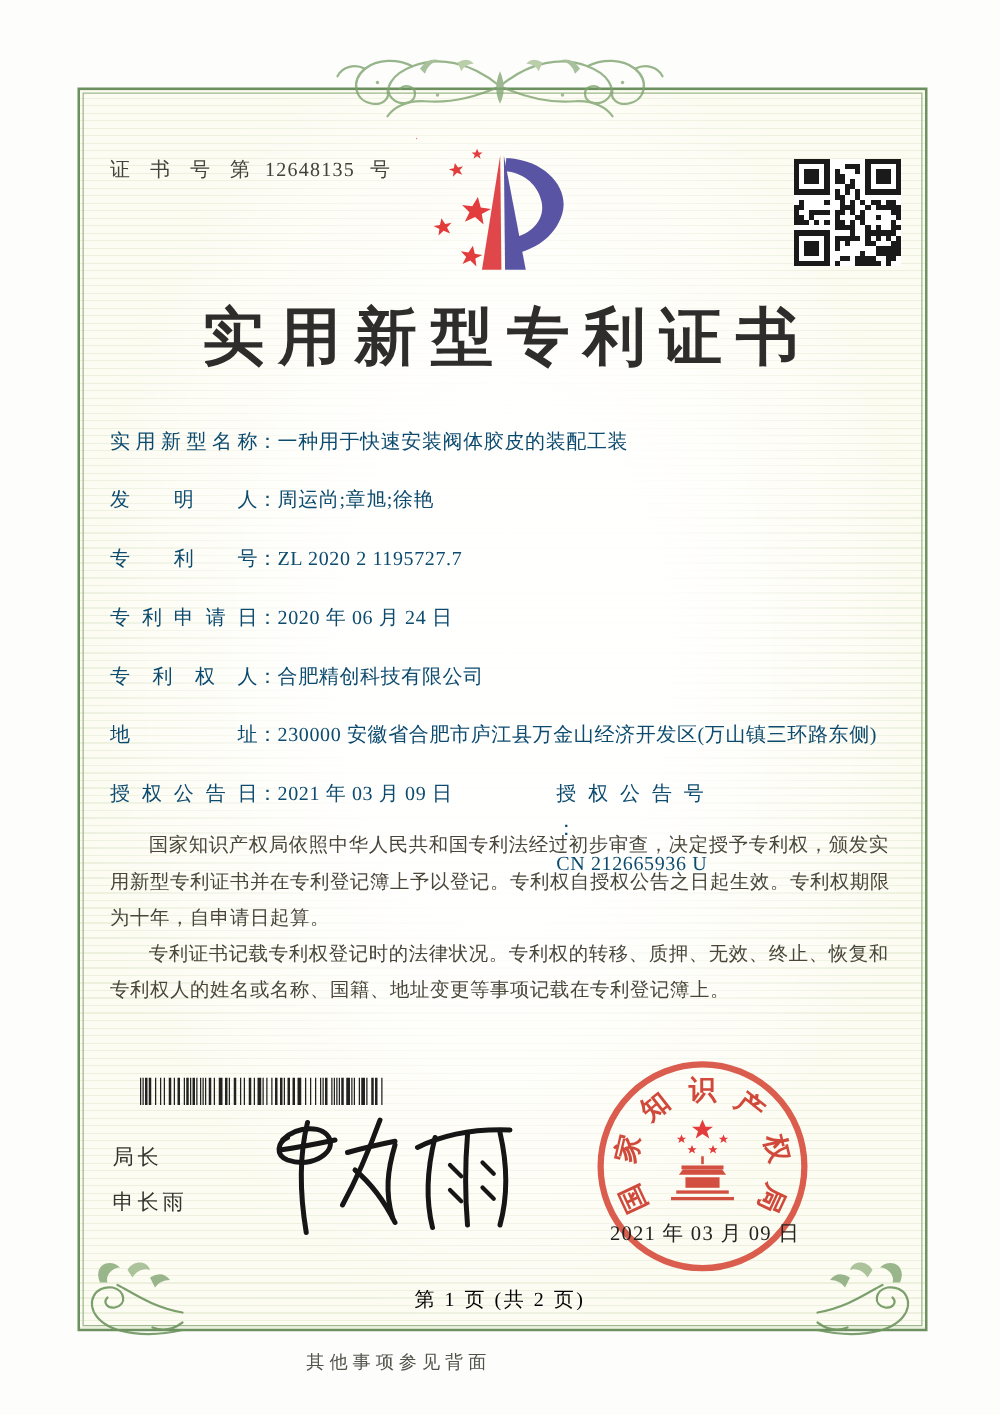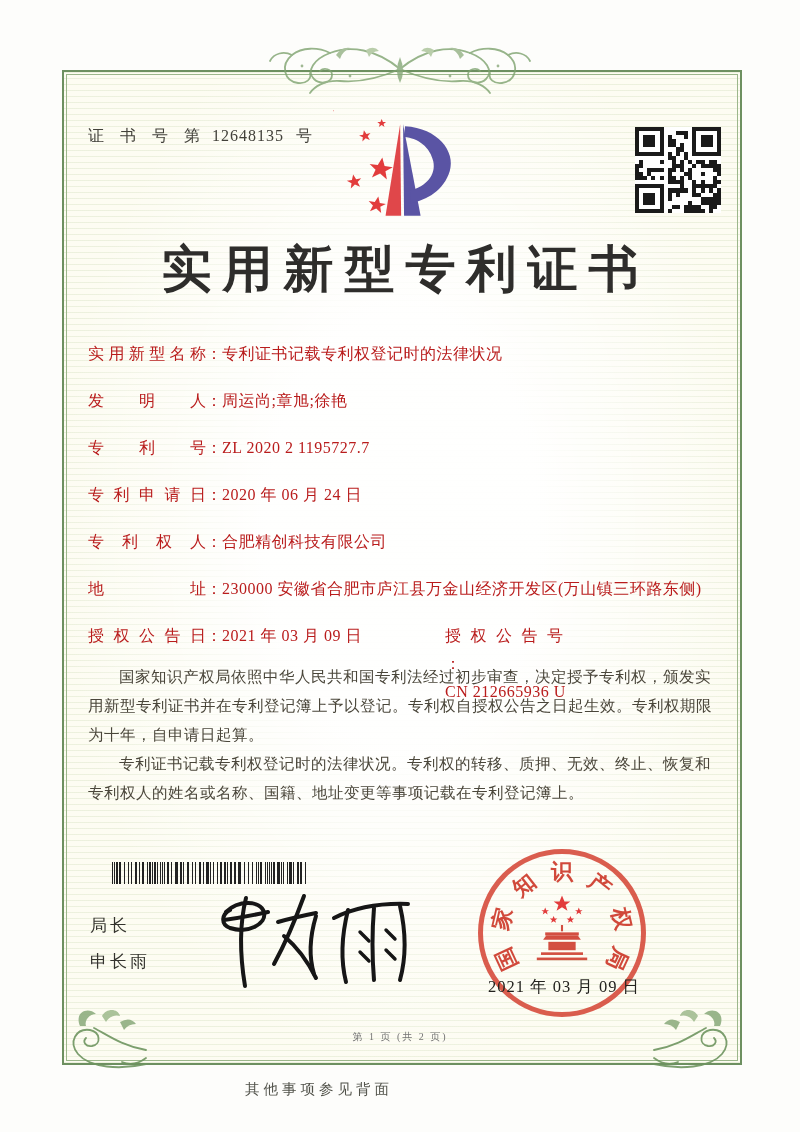--- a/index.html
+++ b/index.html
@@ -27,21 +27,21 @@
   .cert-no .pre{letter-spacing:6px;margin-top:45px;}
   .cert-no .num{letter-spacing:1px;padding-left:2px;}
   .cert-no .suf{padding-left:8px;}
   .logo{left:333px;top:110px;}
   .qr{left:635px;top:127px;width:86px;height:86px;}
   .title{
     left:0;top:236px;width:800px;text-align:center;
     font-size:50px;font-weight:600;color:#2e2d2b;letter-spacing:11px;text-indent:11px;
   }
   
-  .fields{left:88px;top:340px;width:626px;font-size:16px;color:#b91c1c;}
+  .fields{left:88px;top:340px;width:626px;font-size:16px;color:#0c4a6e;}
   .frow{display:flex;line-height:28px;margin-bottom:19px;}
   .lbl{display:inline-block;width:118px;text-align:justify;text-align-last:justify;flex:none;}
   .colon{flex:none;}
   .val{flex:1;letter-spacing:.5px;}
   .grant{position:relative;}
   .grant .right{position:absolute;left:357px;top:0;display:flex;width:269px;flex-direction:column;}
   
   .paras{left:88px;top:662px;width:625px;font-size:15.5px;line-height:29px;color:#4a463a;}
   .paras p{margin:0;text-indent:2em;letter-spacing:.5px;}
   
@@ -52,21 +52,21 @@
   
   .seal{left:478px;top:849px;width:168px;height:168px;border-radius:50%;
         border:5px solid rgba(210,57,42,.82);box-sizing:border-box;}
   .seal span{position:absolute;left:50%;top:50%;width:26px;height:26px;margin:-13px;
         display:flex;align-items:center;justify-content:center;
         font-size:22px;font-weight:700;color:rgba(203,48,33,.88);transform-origin:50% 50%;}
   .emblem{position:absolute;left:50%;top:50%;transform:translate(-50%,-52%);}
   .seal-date{left:480px;top:976px;width:168px;text-align:center;font-size:16.5px;
         letter-spacing:1px;color:#23221f;z-index:5;}
   
-  .page-info{left:0;top:1030px;width:800px;text-align:center;font-size:10px;letter-spacing:2px;color:#737373;}
+  .page-info{left:0;top:1030px;width:800px;text-align:center;font-size:16px;letter-spacing:2px;color:#000000;}
   .back-note{left:0;top:1080px;width:638px;text-align:center;font-size:14.5px;letter-spacing:4px;color:#51524a;}
   .orn{z-index:3;}
 </style>
 </head>
 <body>
 
 <div class="abs frame"></div>
 
 <svg class="abs orn" style="left:266px;top:42px;" width="268" height="54" viewBox="0 0 268 54">
   <g stroke="#7ea36f" stroke-width="1.8" fill="none" opacity="0.8" stroke-linecap="round">
@@ -262,21 +262,21 @@
     <rect x="16" y="20" width="1" height="1" fill="#1a1a1a"></rect>
     <rect x="18" y="20" width="1" height="1" fill="#1a1a1a"></rect>
   </svg>
 
 <div class="abs title">实用新型专利证书</div>
 
 <div class="abs fields">
   <div class="frow">
     <span class="lbl">实用新型名称</span>
       <span class="colon">：</span>
-    <div class="val">专利证书记载专利权登记时的法律状况</div>
+    <div class="val">一种用于快速安装阀体胶皮的装配工装</div>
   </div>
   <div class="frow">
     <span class="lbl">发明人</span>
       <span class="colon">：</span>
     <div class="val">周运尚;章旭;徐艳</div>
   </div>
   <div class="frow">
     <span class="lbl">专利号</span>
       <span class="colon">：</span>
     <div class="val">ZL 2020 2 1195727.7</div>

